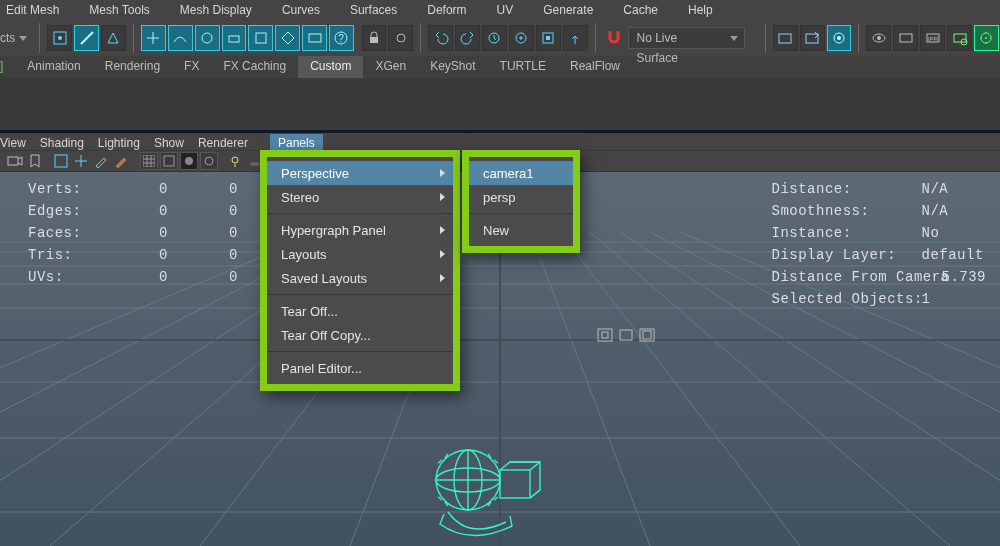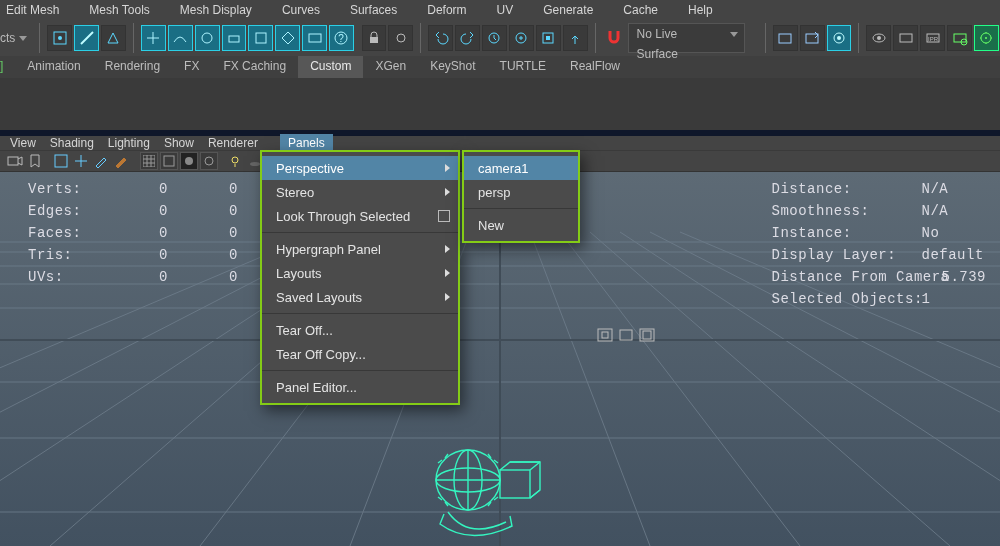--- a/index.html
+++ b/index.html
@@ -20,21 +20,21 @@
   .shelf-row .sep { width: 1px; height: 30px; background: #666; margin: 0 6px; }
   .shelf-btn {
     width: 26px; height: 26px; margin: 0 1px; border: 1px solid #333;
     background: #3a3a3a; display: flex; align-items: center; justify-content: center;
     color: #2bd0e6;
   }
   .shelf-btn.hi { background: #1a6e84; border-color: #2bd0e6; }
   .shelf-btn svg { display: block; }
   .live-box {
     border: 1px solid #555; background: #3b3b3b; color: #bbb;
-    height: 30px; line-height: 20px; padding: 0 26px 0 8px; position: relative; margin-left: 6px;
+    height: 22px; line-height: 20px; padding: 0 26px 0 8px; position: relative; margin-left: 6px;
   }
   .live-box::after {
     content:""; position:absolute; right:6px; top:8px; width:0; height:0;
     border-left:4px solid transparent; border-right:4px solid transparent; border-top:5px solid #999;
   }
   .magnet { width:16px; height:22px; margin-left:4px; display:flex; align-items:center; justify-content:center; }
 
   
   .shelf-tabs {
     height: 22px; background: #3f3f3f; display: flex; align-items: stretch;
@@ -45,22 +45,22 @@
   }
   .shelf-tabs .tab.cut { padding-left:0; }
   .shelf-tabs .tab.active { background: #575757; color: #e8e8e8; }
 
   
   .mid-gap { height: 52px; background: #3a3a3a; }
 
   
   .panel-menu-row {
     height: 20px; background: #444; display: flex; align-items: flex-end;
-    padding-left: 10px; gap: 14px; font-size: 12px; color: #d6d6d6;
-    border-top:6px solid #0f172a;
+    gap: 14px; font-size: 12px; color: #d6d6d6;
+    border-top:3px solid #0f172a;
   }
   .panel-menu-row span { cursor: default; }
   .panel-menu-row span.open { background:#5285a6; color:#fff; padding:2px 8px; margin:-2px 8px; }
 
   
   .panel-toolbar {
     height: 22px; background: #444; display: flex; align-items: center;
     padding-left: 6px; gap: 2px; border-top:1px solid #3a3a3a; border-bottom:1px solid #333;
   }
   .ptb { width:18px; height:18px; border:1px solid #555; background:#3a3a3a; display:flex; align-items:center; justify-content:center; }
@@ -86,21 +86,21 @@
   .hud-left .v1 { width: 70px; text-align:right; }
   .hud-left .v2 { width: 70px; text-align:right; }
   .hud-right .k { width: 150px; }
   .hud-right .v { }
 
   
   .wire { position:absolute; left: 418px; top: 258px; }
 
   
   .dd {
-    position: absolute; background: #4b4b4b; border: 2px solid #84cc16;
+    position: absolute; background: #4b4b4b; border: 7px solid #84cc16;
     box-shadow: 4px 6px 14px rgba(0,0,0,.5); font-size: 13px; color: #e4e4e4;
     padding: 4px 0;
   }
   .dd .item {
     height: 24px; display: flex; align-items: center; padding: 0 26px 0 14px;
     position: relative; white-space: nowrap;
   }
   .dd .item.sub::after {
     content:""; position:absolute; right:8px; top:8px; width:0; height:0;
     border-top:4px solid transparent; border-bottom:4px solid transparent; border-left:5px solid #ddd;
@@ -491,21 +491,20 @@
           <rect x="1" y="1" width="14" height="12" fill="none" stroke="#bbb"></rect>
           <rect x="4" y="3" width="8" height="8" fill="none" stroke="#bbb"></rect>
         </svg>
       </div>
   </div>
 </div>
 
 <div class="dd dd1">
   <div class="item hi sub">Perspective</div>
   <div class="item sub">Stereo</div>
-  <div class="item check">Look Through Selected</div>
   <div class="divider"></div>
   <div class="item sub">Hypergraph Panel</div>
   <div class="item sub">Layouts</div>
   <div class="item sub">Saved Layouts</div>
   <div class="divider"></div>
   <div class="item">Tear Off...</div>
   <div class="item">Tear Off Copy...</div>
   <div class="divider"></div>
   <div class="item">Panel Editor...</div>
 </div>

